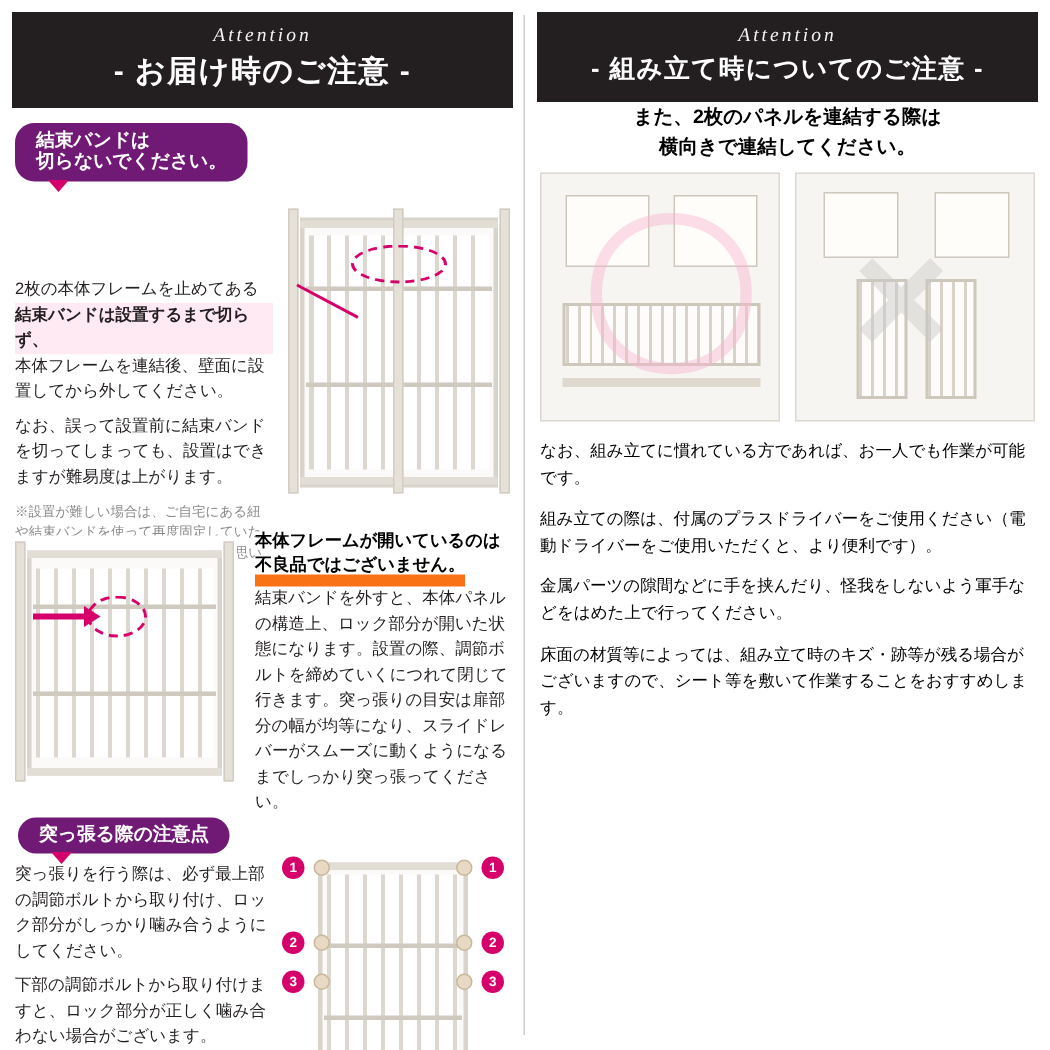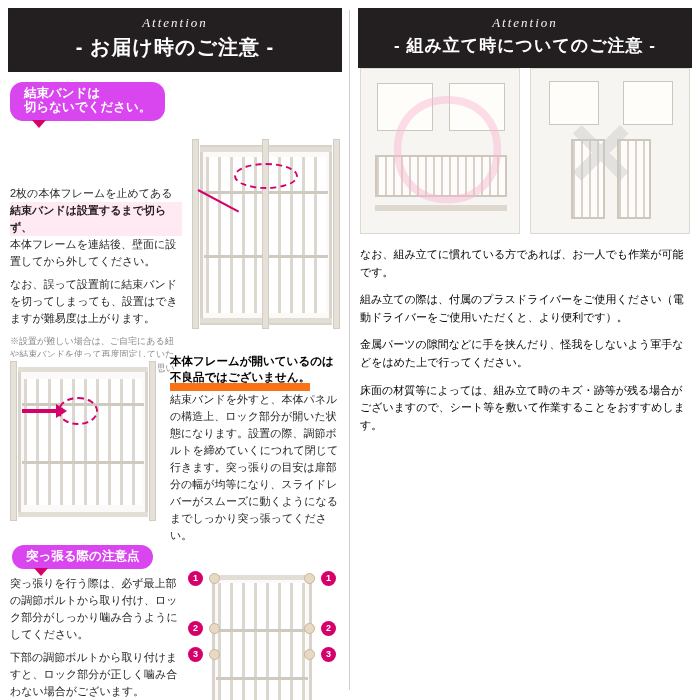--- a/index.html
+++ b/index.html
@@ -52,21 +52,21 @@
     font-weight: bold;
     letter-spacing: 1px;
     white-space: nowrap;
     text-align: center;
   }
   .banner .ttl.small { font-size: 17px; }
 
   
   .pill {
     display: inline-block;
-    background: #d946ef;
+    background: #701a75;
     color: #ffffff;
     font-size: 12.5px;
     font-weight: bold;
     border-radius: 13px;
     padding: 5px 14px 6px 14px;
     line-height: 1.1;
     position: relative;
   }
   .pill:after {
     content: "";
@@ -387,20 +387,24 @@
   </div>
 
   <div class="col-right">
 
     <div class="banner">
       <div class="attn">Attention</div>
       <div class="ttl small">- 組み立て時についてのご注意 -</div>
     </div>
 
 
+    <div class="r-sub">
+      <div>また、2枚のパネルを連結する際は</div>
+      <div>横向きで連結してください。</div>
+    </div>
 
     <div class="okng">
       <div class="panel left">
         <div class="mini-box" style="left:16px; top:14px; width:56px; height:48px;"></div>
         <div class="mini-box" style="left:88px; top:14px; width:56px; height:48px;"></div>
         <div class="mini-gate" style="left:14px; top:86px; width:132px; height:42px;"></div>
         <div style="position:absolute; left:14px; top:136px; width:132px; height:6px; background:#ded8cf;"></div>
       </div>
       <div class="panel right">
         <div class="mini-box" style="left:18px; top:12px; width:50px; height:44px;"></div>

